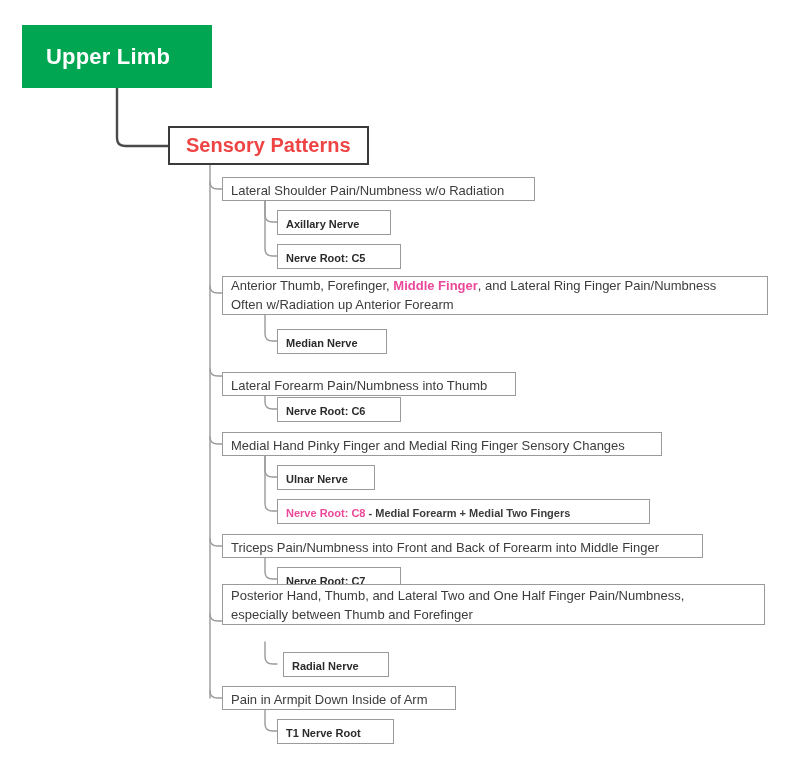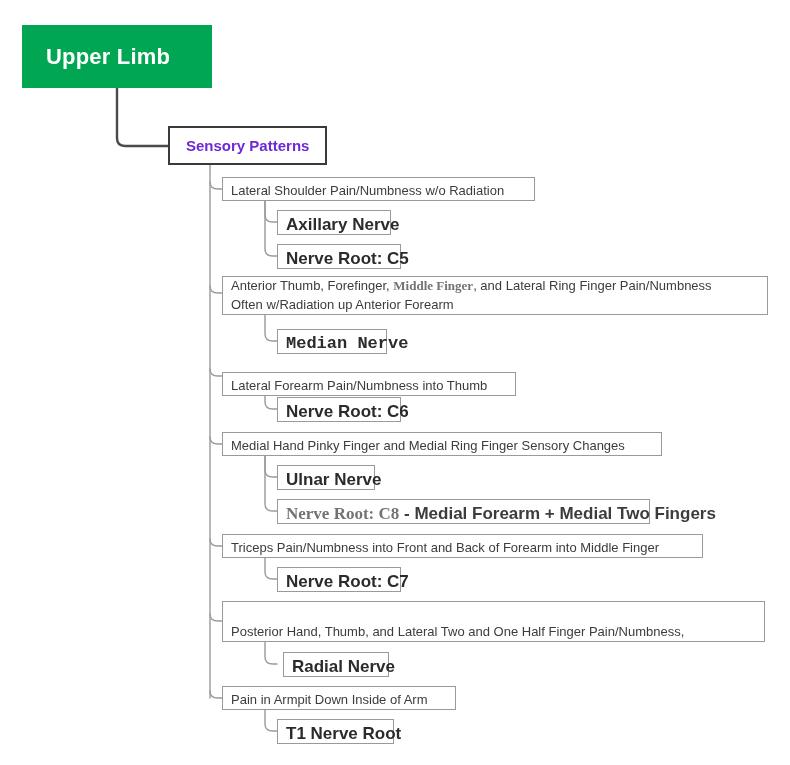--- a/index.html
+++ b/index.html
@@ -57,23 +57,23 @@
     top: 126px;
     height: 39px;
     border: 2px solid #3a3a3a;
     background: #ffffff;
     display: flex;
     align-items: center;
     padding: 0 16px;
     box-sizing: border-box;
   }
   .trunk-node .label {
-    font-size: 15px;
-    font-weight: bold;
-    color: #6d28d9;
+    font-size: 20px;
+    font-weight: bold;
+    color: #ef4444;
     white-space: nowrap;
   }
 
   
   .node {
     position: absolute;
     border: 1px solid #9a9a9a;
     background: #ffffff;
     box-sizing: border-box;
     display: flex;
@@ -85,28 +85,27 @@
     font-size: 13px;
     color: #3c3c3c;
     white-space: nowrap;
     line-height: 19px;
   }
   .node.lvl1 .line {
     font-weight: normal;
   }
   .node.lvl2 .line {
     font-weight: bold;
-    font-size: 17px;
+    font-size: 11px;
     color: #2b2b2b;
     margin-top: 48px;
   }
   .node .line b {
     font-weight: bold;
-    color: #737373;
-    font-family: Liberation Serif, serif;
+    color: #ec4899;
   }
   .node .line .reg {
     font-weight: bold;
     color: #3c3c3c;
   }
 </style>
 </head>
 <body>
 
 <div id="canvas">
@@ -161,21 +160,21 @@
     <span class="line">Axillary Nerve</span>
   </div>
   <div class="node lvl2" style="left:277px; top:244px; width:124px; height:25px;">
     <span class="line">Nerve Root: C5</span>
   </div>
 
   <div class="node lvl1" style="left:222px; top:276px; width:546px; height:39px;">
     <span class="line"><span>Anterior Thumb, Forefinger, </span><b>Middle Finger</b><span>, and Lateral Ring Finger Pain/Numbness</span></span>
     <span class="line">Often w/Radiation up Anterior Forearm</span>
   </div>
-  <div class="node lvl2" style="left:277px; top:329px; width:110px; height:25px;font-family:Liberation Mono, monospace;">
+  <div class="node lvl2" style="left:277px; top:329px; width:110px; height:25px;">
     <span class="line">Median Nerve</span>
   </div>
 
   <div class="node lvl1" style="left:222px; top:364px; width:294px; height:24px;margin-top:8px;">
     <span class="line">Lateral Forearm Pain/Numbness into Thumb</span>
   </div>
   <div class="node lvl2" style="left:277px; top:397px; width:124px; height:25px;">
     <span class="line">Nerve Root: C6</span>
   </div>
 
@@ -189,22 +188,23 @@
     <span class="line"><b>Nerve Root: C8</b><span class="reg"> - Medial Forearm + Medial Two Fingers</span></span>
   </div>
 
   <div class="node lvl1" style="left:222px; top:534px; width:481px; height:24px;">
     <span class="line">Triceps Pain/Numbness into Front and Back of Forearm into Middle Finger</span>
   </div>
   <div class="node lvl2" style="left:277px; top:567px; width:124px; height:25px;">
     <span class="line">Nerve Root: C7</span>
   </div>
 
-  <div class="node lvl1" style="left:222px; top:601px; width:543px; height:41px;">
+  <div class="node lvl1" style="left:222px; top:584px; width:543px; height:41px;">
     <span class="line">Posterior Hand, Thumb, and Lateral Two and One Half Finger Pain/Numbness,</span>
+    <span class="line">especially between Thumb and Forefinger</span>
   </div>
   <div class="node lvl2" style="left:283px; top:652px; width:106px; height:25px;">
     <span class="line">Radial Nerve</span>
   </div>
 
   <div class="node lvl1" style="left:222px; top:686px; width:234px; height:24px;">
     <span class="line">Pain in Armpit Down Inside of Arm</span>
   </div>
   <div class="node lvl2" style="left:277px; top:719px; width:117px; height:25px;">
     <span class="line">T1 Nerve Root</span>

